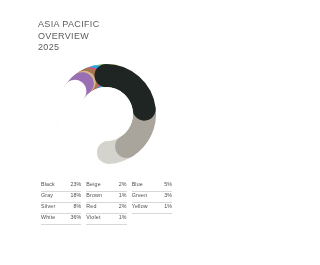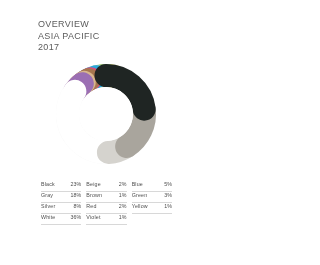--- a/index.html
+++ b/index.html
@@ -85,23 +85,23 @@
     letter-spacing: 0.1px;
     white-space: nowrap;
   }
 </style>
 </head>
 <body>
 
 <div id="page">
 
   <div id="title-block">
+    <div class="tline">ASIA PACIFIC</div>
     <div class="tline">OVERVIEW</div>
-    <div class="tline">ASIA PACIFIC</div>
-    <div class="tline">2017</div>
+    <div class="tline">2025</div>
   </div>
 
   <div id="donut-wrap">
     <svg id="donut-svg" width="112" height="112" viewBox="0 0 112 112">
       <g id="donut-slices">
           <circle cx="56" cy="56" r="38.5" fill="none" stroke="#f0f0f0" stroke-width="23" opacity="0.55"></circle>
           <path d="M 53.583 17.576 A 38.5 38.5 0 0 1 64.267 18.398" fill="none" stroke="#e8e45a" stroke-width="23" stroke-linecap="round">
             <title>Yellow 1%</title>
           </path>
           <path d="M 46.425 18.710 A 38.5 38.5 0 0 1 57.075 17.515" fill="none" stroke="#8fc99b" stroke-width="23" stroke-linecap="round">

